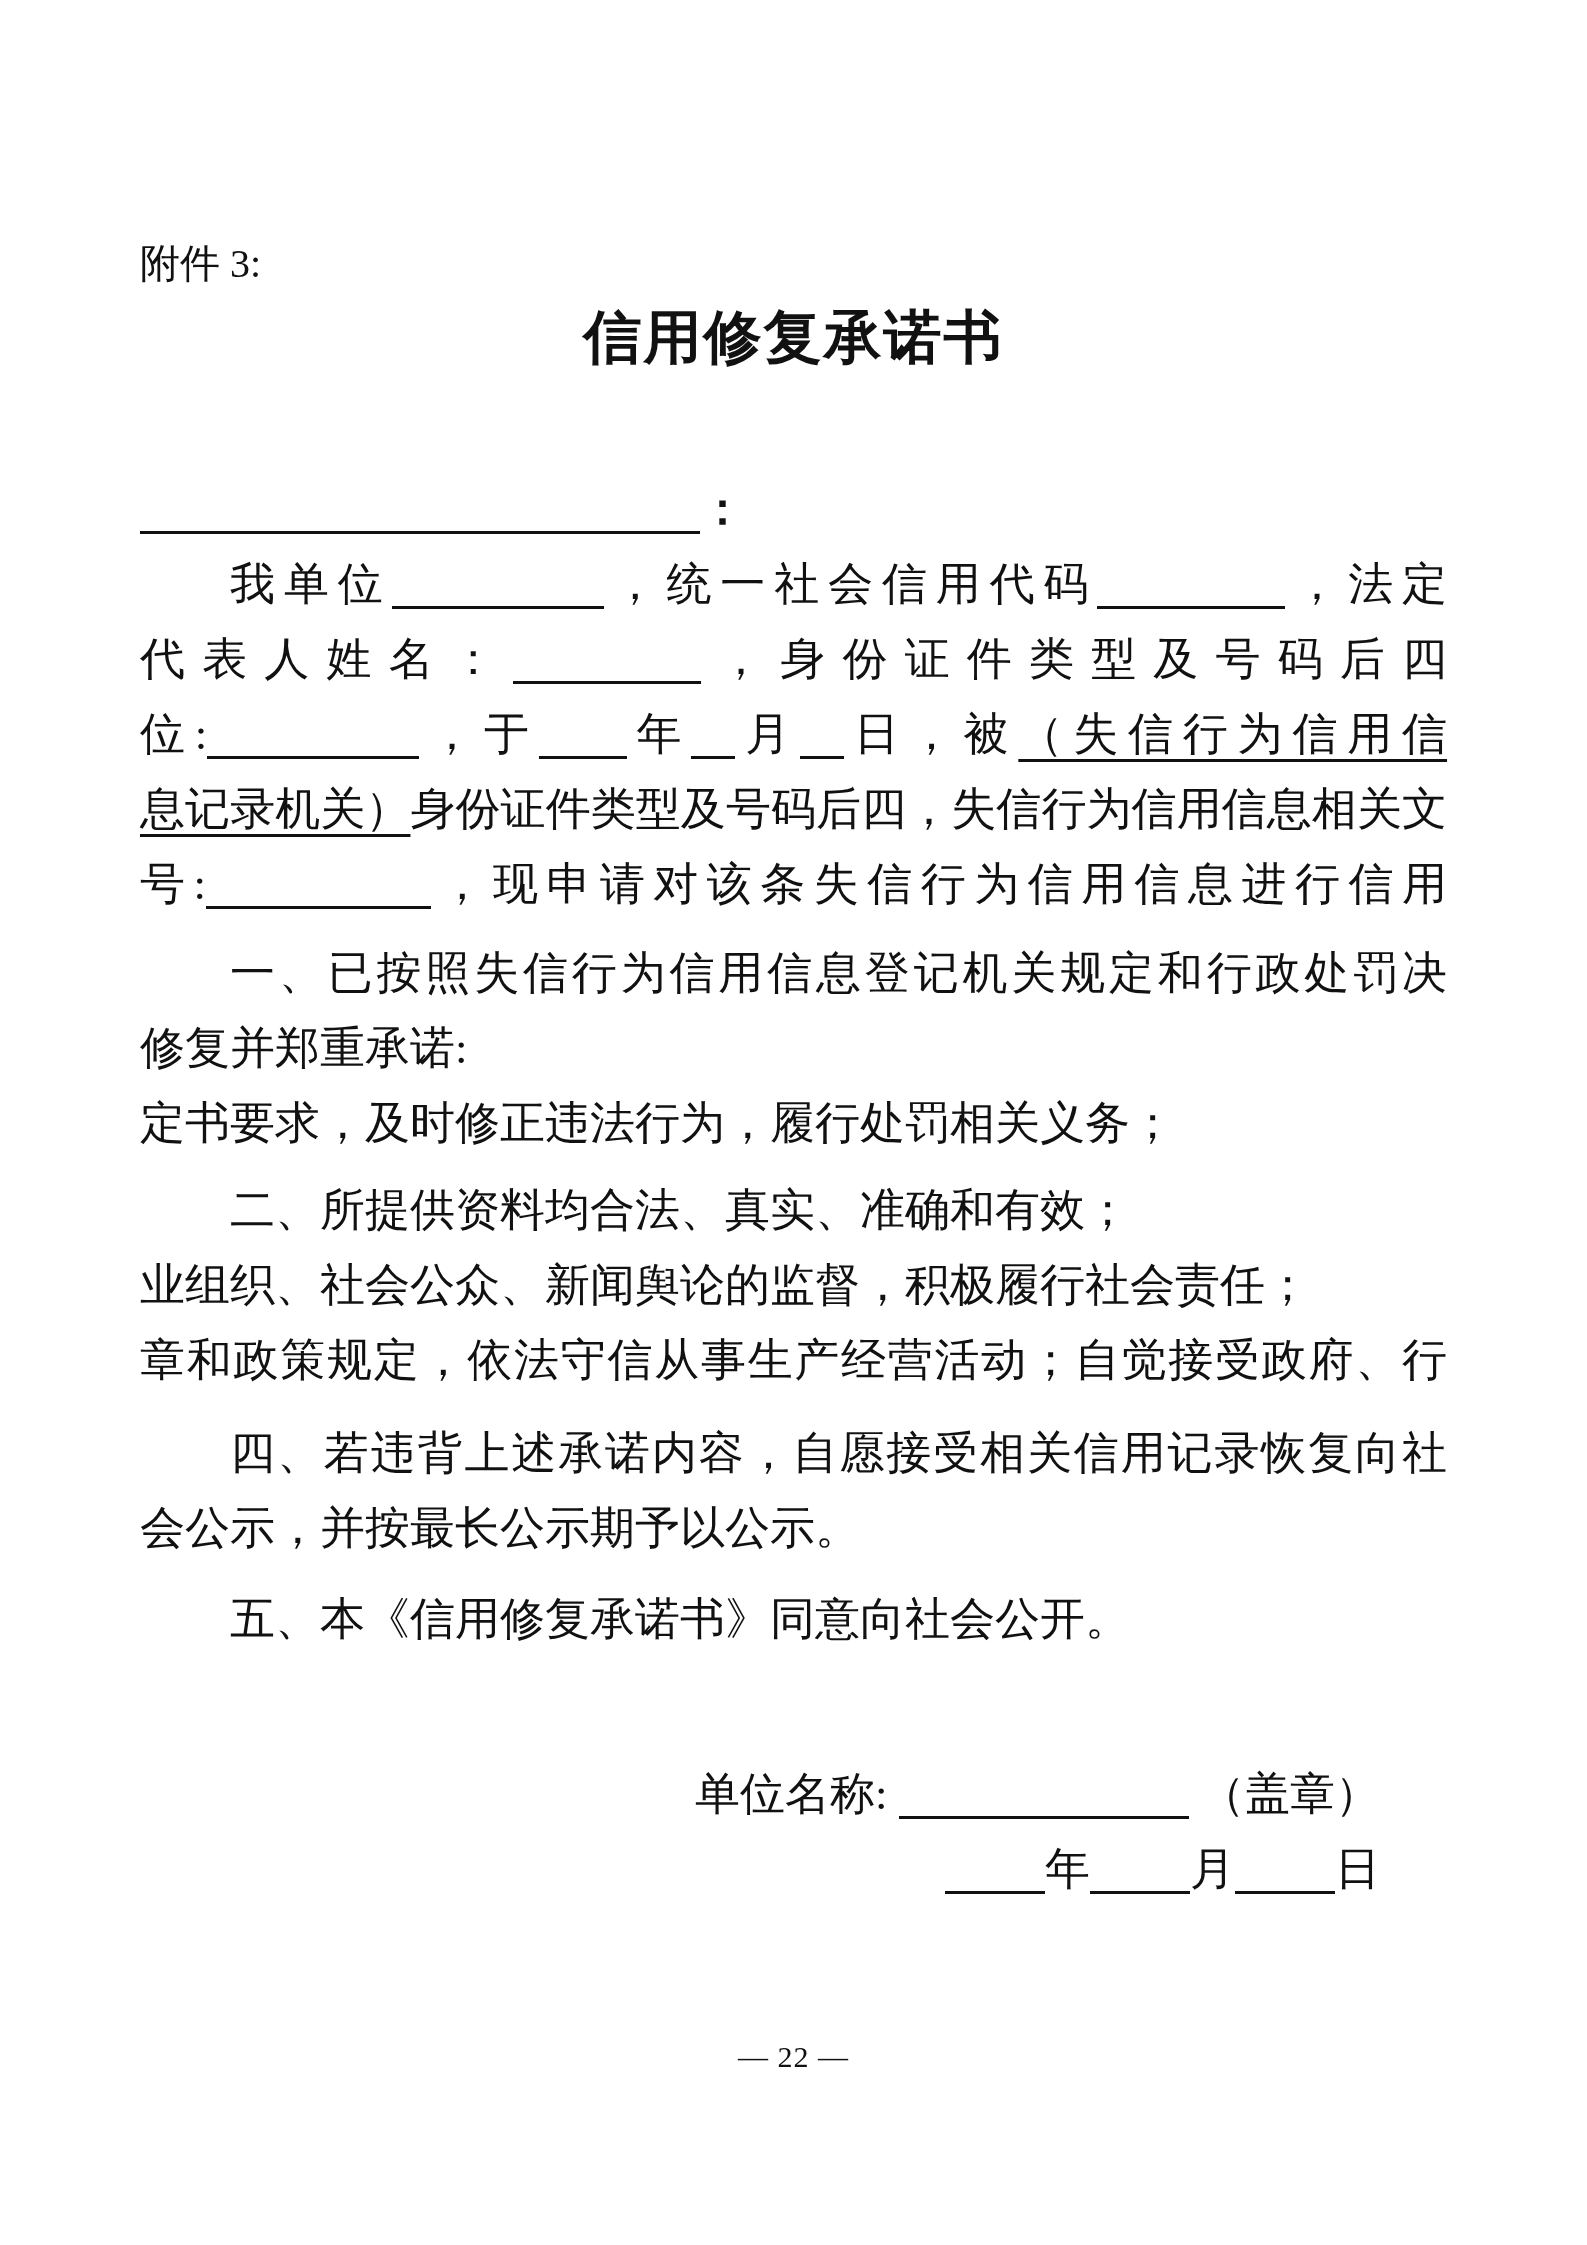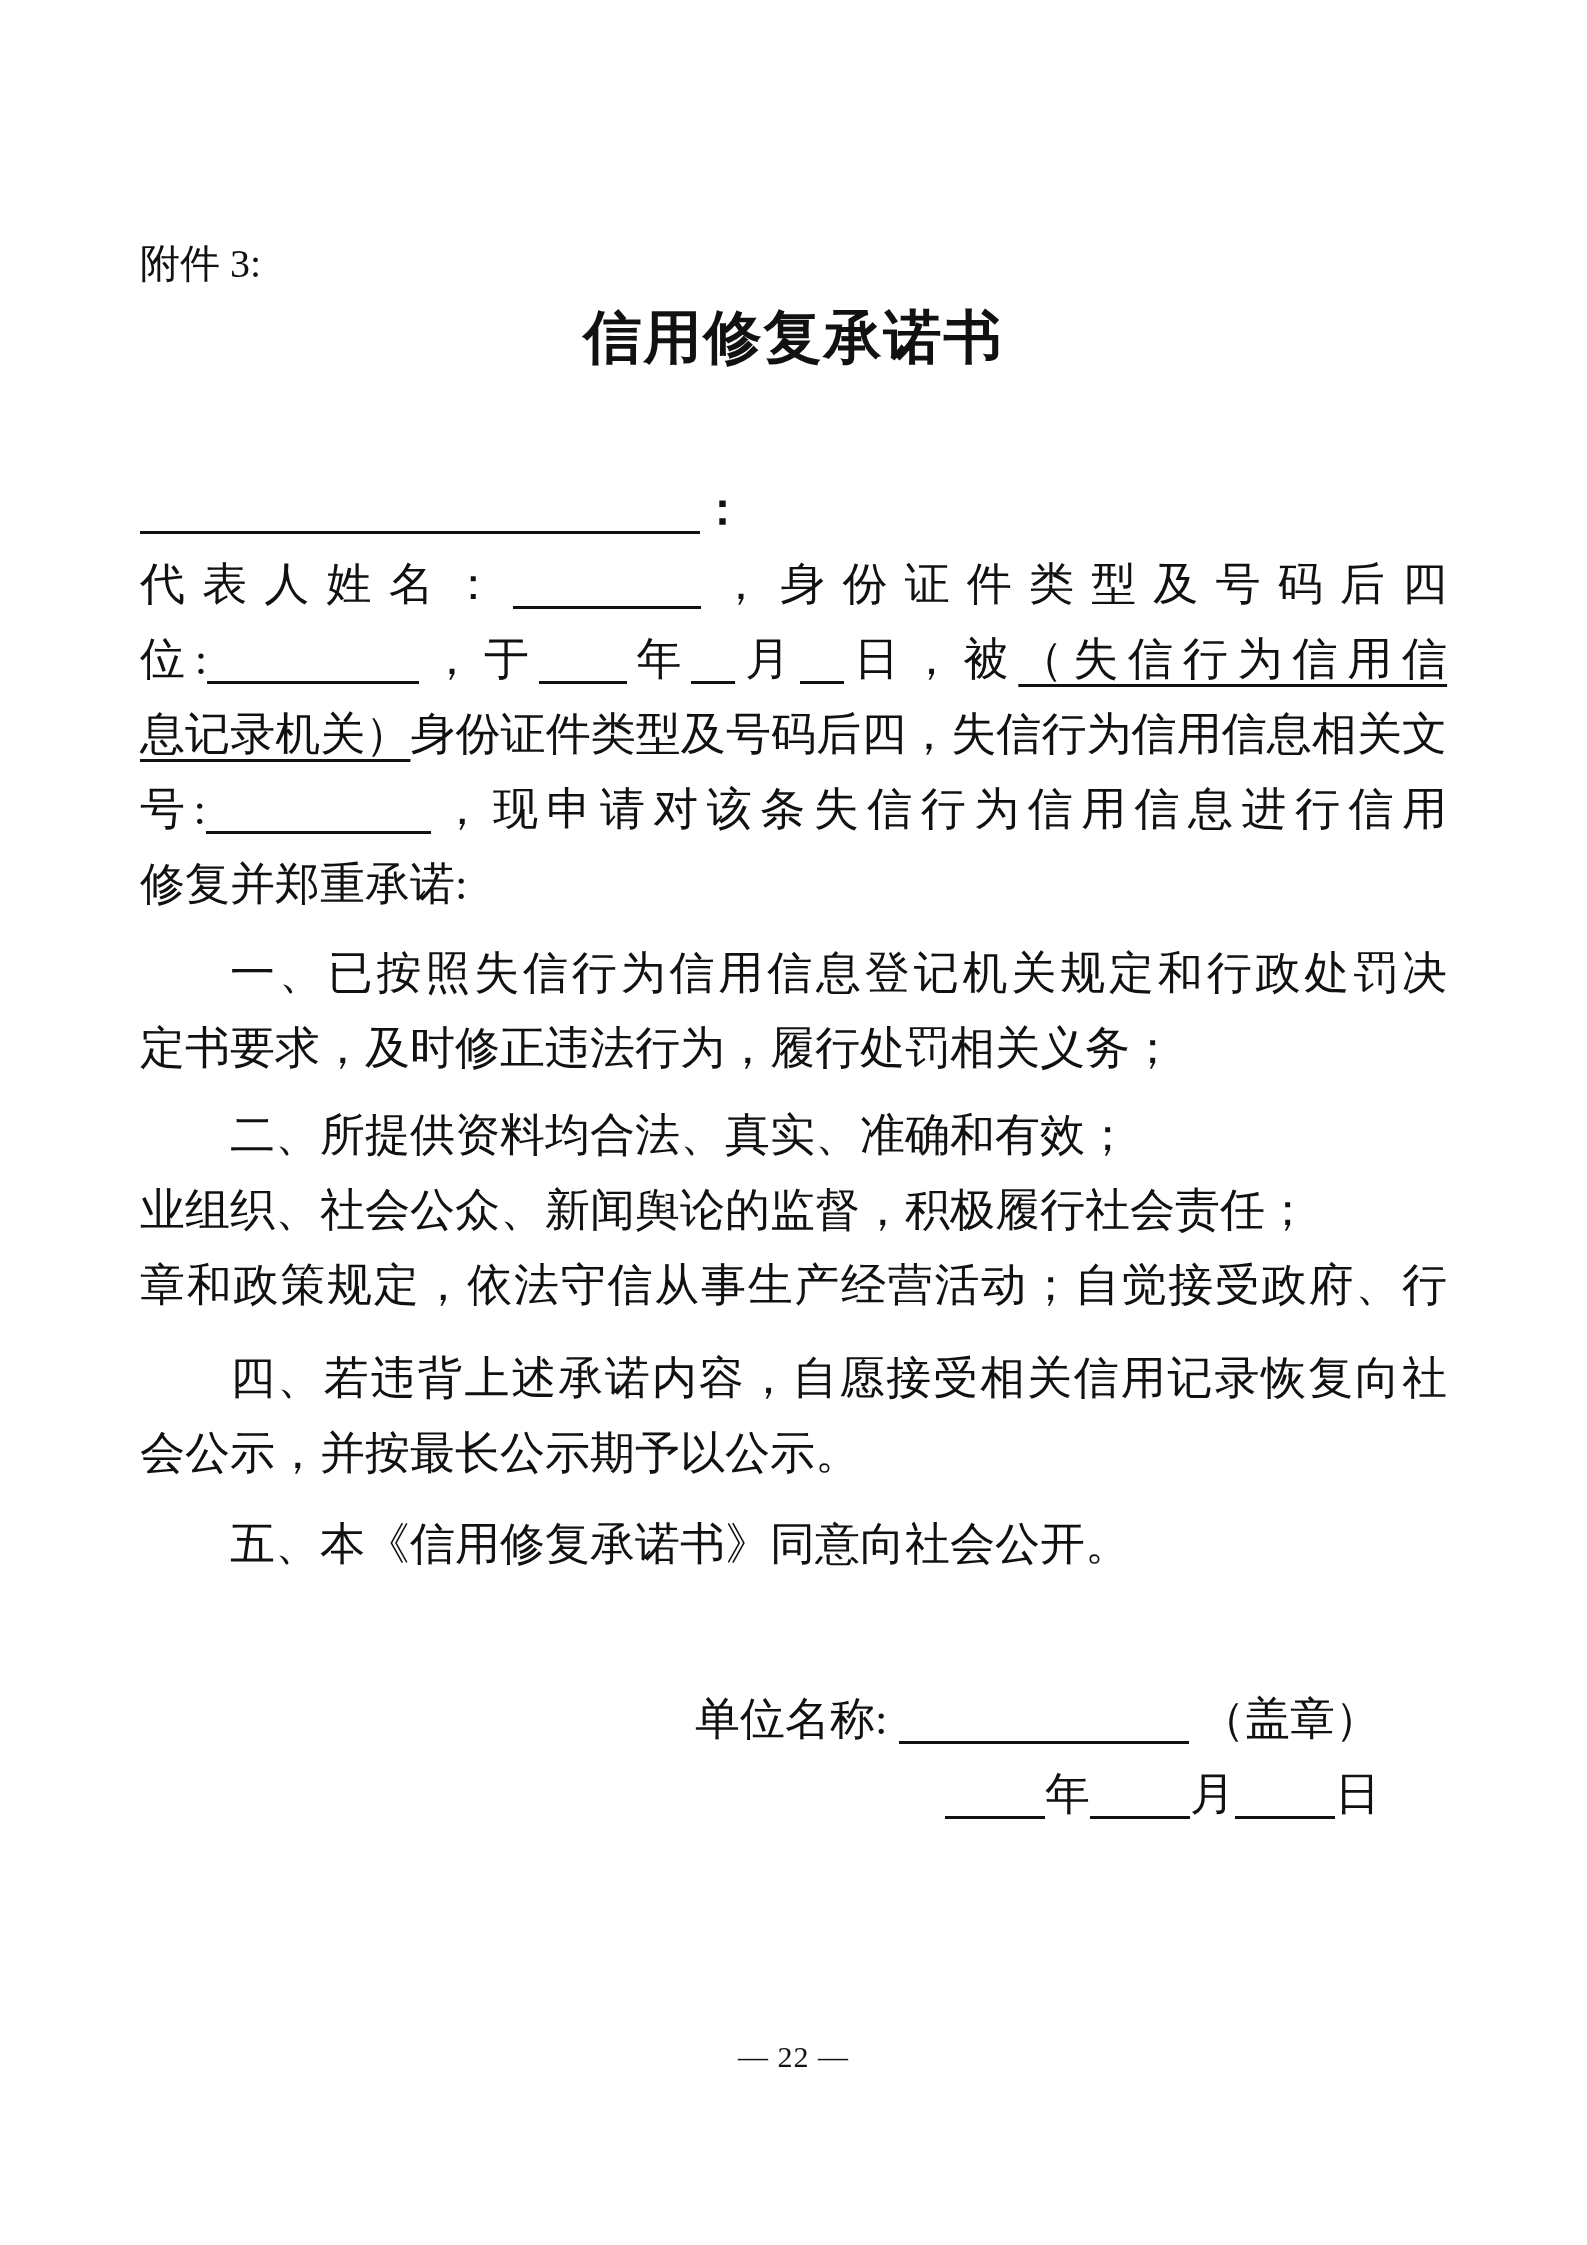--- a/index.html
+++ b/index.html
@@ -26,26 +26,27 @@
   .footer{position:absolute;left:0;right:0;top:2040px;text-align:center;font-size:30px;letter-spacing:1px;}
 </style>
 </head>
 <body>
 
 <div class="page">
   <div class="attach">附件 3:</div>
   <div class="doc-title">信用修复承诺书</div>
   <div class="doc-body">
       <div class="line"><span class="blank" style="width: 560px;"></span><span class="b">：</span></div>
+      <div class="line j ind"><span>我单位</span><span class="blank" style="width: 212px;"></span><span>，统一社会信用代码</span><span class="blank" style="width: 188px;"></span><span>，法定</span></div>
       <div class="line j"><span>代表人姓名：</span><span class="blank" style="width: 188px;"></span><span>，身份证件类型及号码后四</span></div>
       <div class="line j"><span>位:</span><span class="blank" style="width: 212px;"></span><span>，于</span><span class="blank" style="width: 88px;"></span><span>年</span><span class="blank" style="width: 44px;"></span><span>月</span><span class="blank" style="width: 44px;"></span><span>日，被</span><span class="u">（失信行为信用信</span></div>
       <div class="line j"><span class="u">息记录机关）</span><span>身份证件类型及号码后四，失信行为信用信息相关文</span></div>
       <div class="line j"><span>号:</span><span class="blank" style="width: 225px;"></span><span>，现申请对该条失信行为信用信息进行信用</span></div>
+      <div class="line j ind" style="margin-top: 14px;"><span>一、已按照失信行为信用信息登记机关规定和行政处罚决</span></div>
       <div class="line"><span>修复并郑重承诺:</span></div>
-      <div class="line j ind" style="margin-top: 14px;"><span>一、已按照失信行为信用信息登记机关规定和行政处罚决</span></div>
       <div class="line"><span>定书要求，及时修正违法行为，履行处罚相关义务；</span></div>
       <div class="line ind" style="margin-top: 12px;"><span>二、所提供资料均合法、真实、准确和有效；</span></div>
       <div class="line"><span>业组织、社会公众、新闻舆论的监督，积极履行社会责任；</span></div>
       <div class="line j"><span>章和政策规定，依法守信从事生产经营活动；自觉接受政府、行</span></div>
       <div class="line j ind" style="margin-top: 18px;"><span>四、若违背上述承诺内容，自愿接受相关信用记录恢复向社</span></div>
       <div class="line"><span>会公示，并按最长公示期予以公示。</span></div>
       <div class="line ind" style="margin-top: 16px;"><span>五、本《信用修复承诺书》同意向社会公开。</span></div>
       <div class="line al-right" style="margin-top: 100px;"><span>单位名称: </span><span class="blank" style="width: 290px;"></span><span> （盖章）</span></div>
       <div class="line al-right"><span class="blank" style="width: 100px;"></span><span>年</span><span class="blank" style="width: 100px;"></span><span>月</span><span class="blank" style="width: 100px;"></span><span>日</span></div>
     </div>

